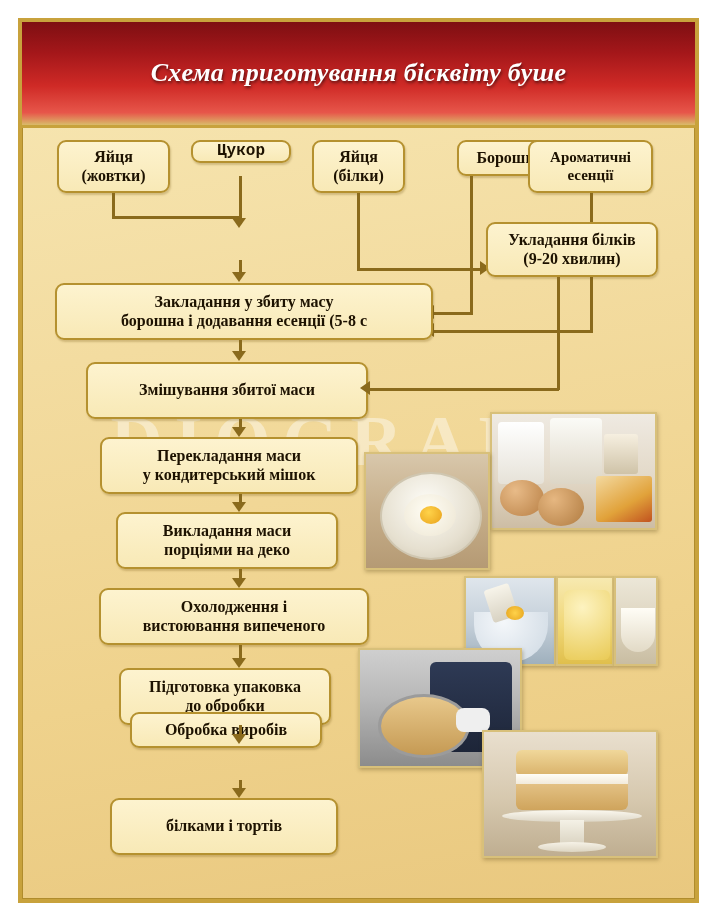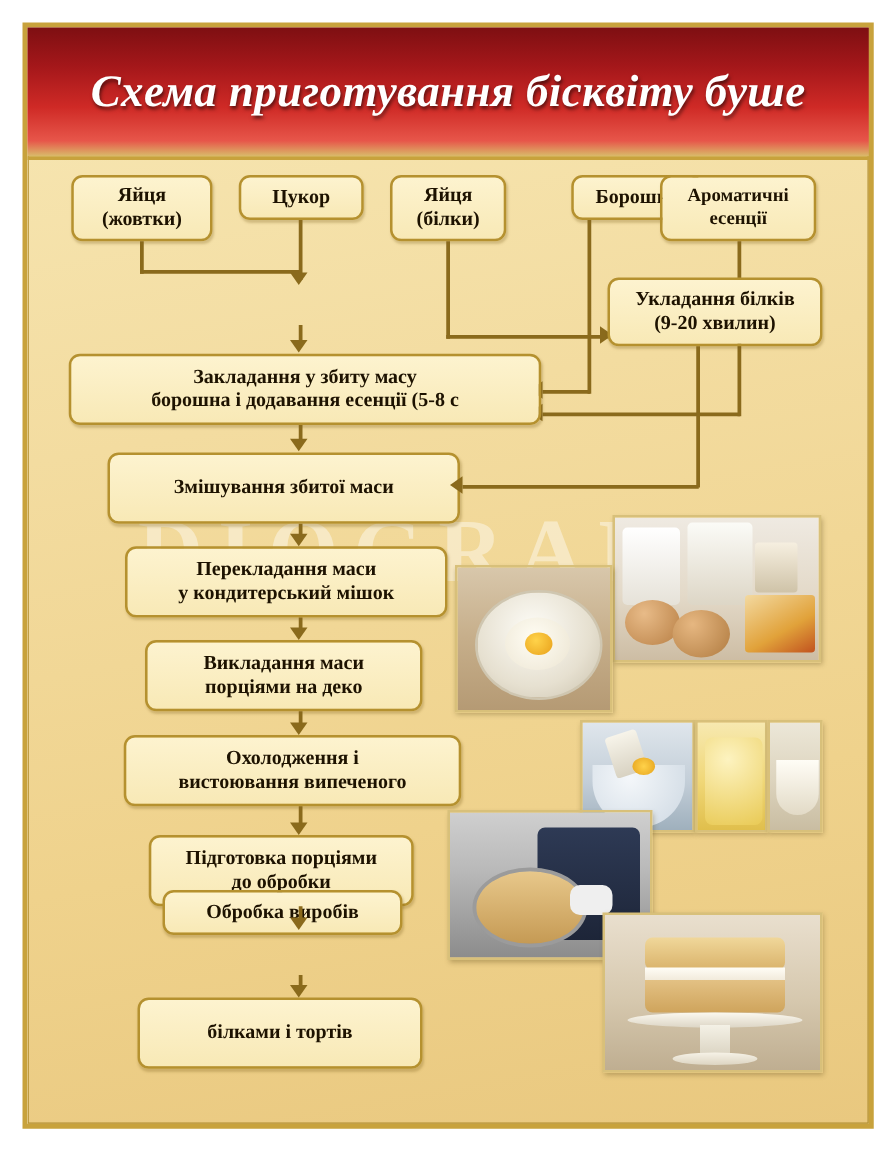--- a/index.html
+++ b/index.html
@@ -40,21 +40,21 @@
     border-bottom: 3px solid #c8a23c;
     display: flex;
     align-items: center;
     justify-content: center;
     text-align: center;
   }
   .title-text {
     color: #ffffff;
     font-style: italic;
     font-weight: bold;
-    font-size: 36px;
+    font-size: 26px;
     line-height: 1.25;
     letter-spacing: 0.3px;
     text-shadow: 1px 2px 3px rgba(0,0,0,0.55);
     padding: 0 20px;
   }
   
   .watermark {
     position: absolute;
     left: 0;
     top: 400px;
@@ -138,21 +138,21 @@
 
   <div class="watermark">DIOGRAND</div>
 
   <div class="box" style="left:57px; top:140px; width:113px; height:53px;">
     <div>
       <span>Яйця</span>
       <span>(жовтки)</span>
     </div>
   </div>
 
-  <div class="box" style="left:191px; top:140px; width:100px; height:36px;">
+  <div class="box" style="left:191px; top:140px; width:100px; height:23px;font-family:Liberation Mono, monospace;">
     <div>
       <span>Цукор</span>
     </div>
   </div>
 
   <div class="box" style="left:312px; top:140px; width:93px; height:53px;">
     <div>
       <span>Яйця</span>
       <span>(білки)</span>
     </div>
@@ -226,21 +226,21 @@
 
   <div class="box" style="left:99px; top:588px; width:270px; height:57px;">
     <div>
       <span>Охолодження і</span>
       <span>вистоювання випеченого</span>
     </div>
   </div>
 
   <div class="box" style="left:119px; top:668px; width:212px; height:57px;">
     <div>
-      <span>Підготовка порціями</span>
+      <span>Підготовка упаковка</span>
       <span>до обробки</span>
     </div>
   </div>
 
   <div class="box" style="left:130px; top:712px; width:192px; height:36px;">
     <div>
       <span>Обробка виробів</span>
     </div>
   </div>
 

